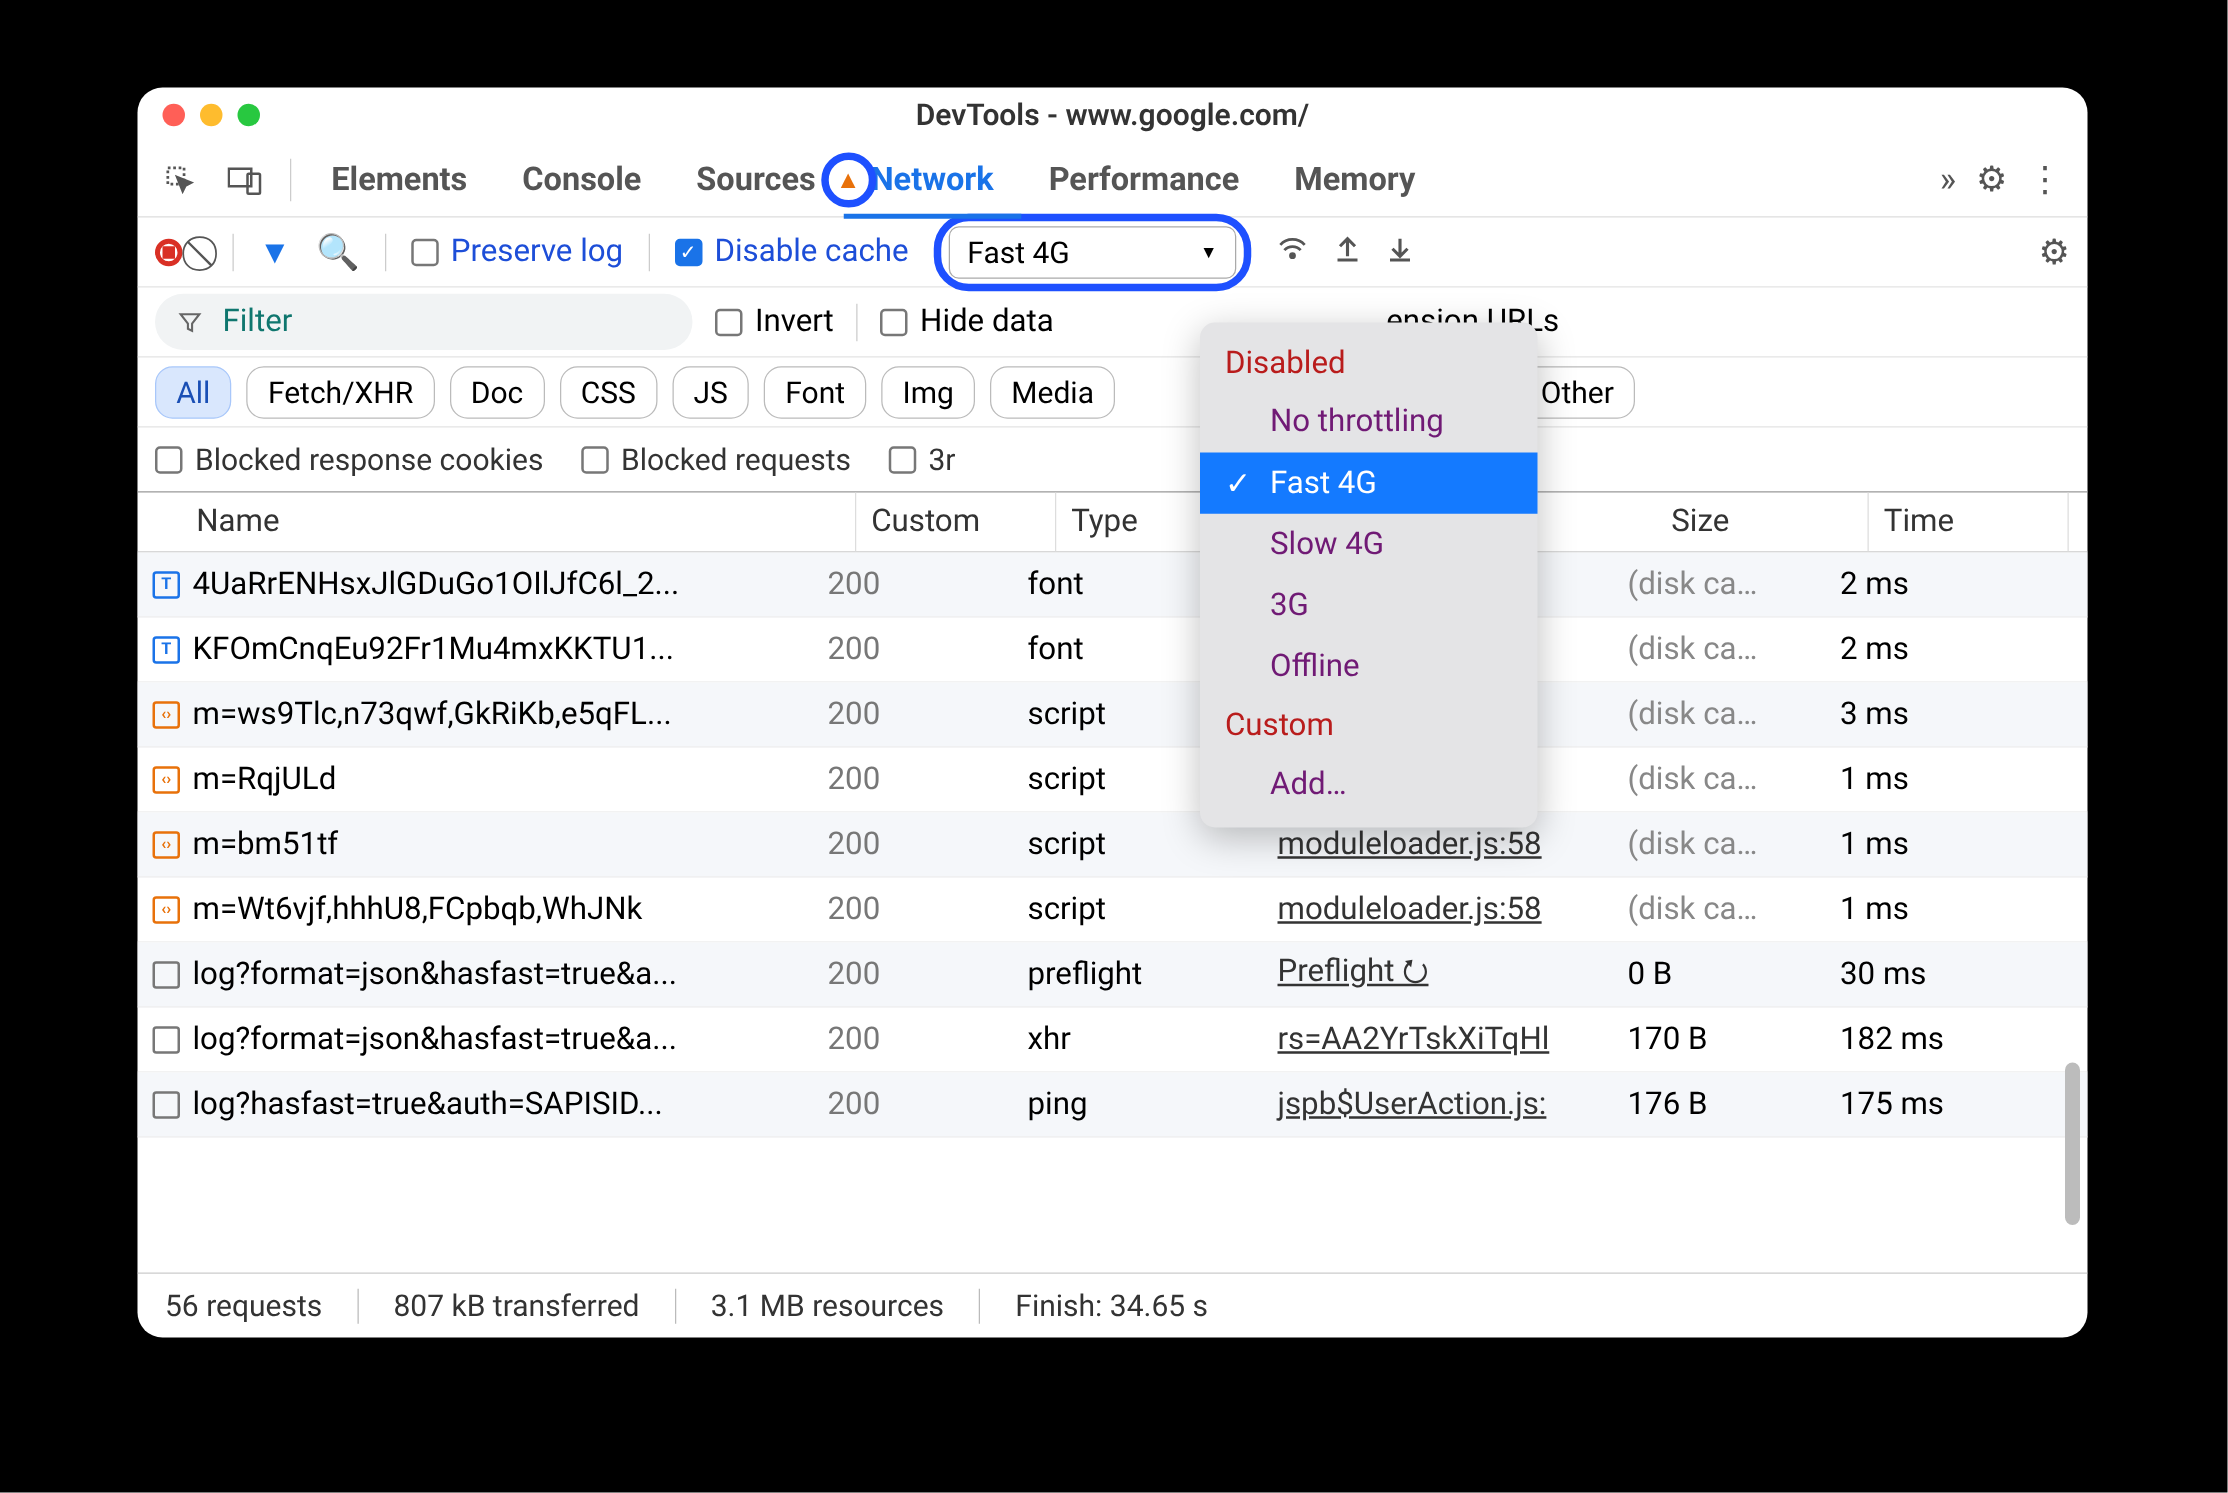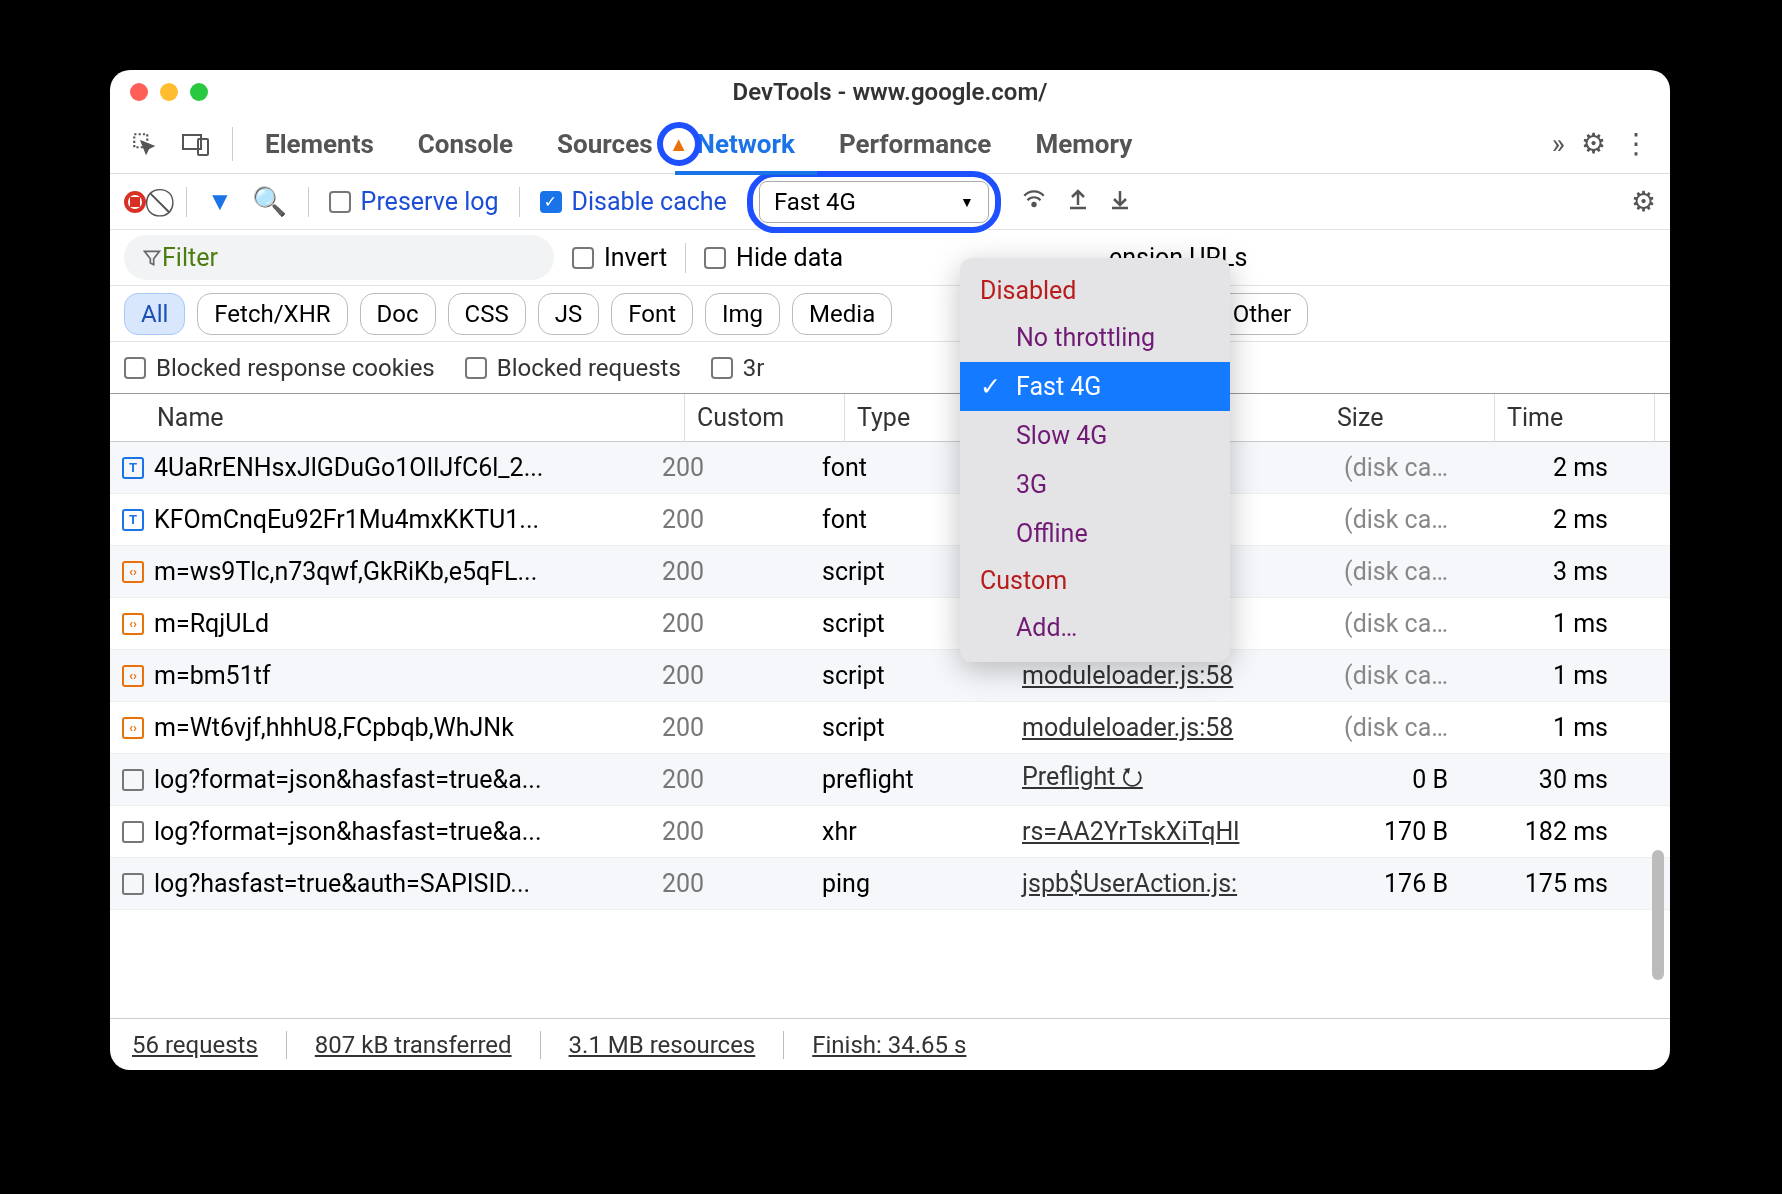--- a/index.html
+++ b/index.html
@@ -33,21 +33,21 @@
   .funnel{ color:#1a73e8; font-size:26px;}
   .divider{ width:1px; height:30px; background:#ccc; }
   .check { width:22px; height:22px; border:2px solid #777; border-radius:4px; display:inline-flex; align-items:center; justify-content:center; background:#fff; font-size:16px; }
   .check.on{ background:#1a73e8; border-color:#1a73e8; color:#fff; }
   .tlabel{ color:#1d4ed8;text-align:right; }
   .throttle-outline { border:6px solid #1e50ff; border-radius:28px; padding:4px 6px; }
   .throttle-select { width:230px; height:42px; border:1px solid #aaa; border-radius:8px; display:flex; align-items:center; padding:0 14px; justify-content:space-between; font-size:24px; }
   .tri{font-size:14px;}
 
   .filterrow { height:56px; border-bottom:1px solid #e3e3e3; display:flex; align-items:center; padding:0 14px; gap:18px; font-size:25px; }
-  .filter-pill { display:flex; align-items:center; background:#f1f3f4; border-radius:28px; padding:8px 24px 8px 18px; width:430px; color:#4d7c0f; }
+  .filter-pill { display:flex; align-items:center; gap:16px; background:#f1f3f4; border-radius:28px; padding:8px 24px 8px 18px; width:430px; color:#0f766e; }
 
   .chiprow { height:56px; border-bottom:1px solid #e3e3e3; display:flex; align-items:center; padding:0 14px; gap:12px; font-size:24px; }
   .chip { border:1px solid #bbb; border-radius:14px; padding:6px 16px; }
   .chip.on { background:#d9e7fd; border-color:#a8c7fa; color:#1a4fb5; }
 
   .checkrow { height:52px; border-bottom:1px solid #999; display:flex; align-items:center; padding:0 14px; gap:30px; font-size:24px; color:#333; }
   .cwrap{display:flex;align-items:center;gap:10px;}
 
   .grid-head, .grid-row { display:grid; grid-template-columns: 540px 160px 200px 280px 170px 160px; font-size:25px; }
   .grid-head { height:48px; border-bottom:1px solid #ccc; align-items:center; color:#333;padding-left:35px; }
@@ -55,23 +55,23 @@
   .grid-row { height:52px; align-items:center; border-bottom:1px solid #eee; }
   .grid-row:nth-child(odd){ background:#f5f7fa; }
   .grid-row div{ padding:0 12px; overflow:hidden; white-space:nowrap; text-overflow:ellipsis; }
   .cname{ display:flex; align-items:center; gap:10px; }
   .ficon{ width:22px; height:22px; border:2px solid; border-radius:3px; display:flex; align-items:center; justify-content:center; font-size:13px; font-weight:bold; flex-shrink:0;}
   .ficon.font{border-color:#1a73e8;color:#1a73e8;}
   .ficon.script{border-color:#e8710a;color:#e8710a;}
   .ficon.doc{border-color:#777;color:#777;}
   .init{ text-decoration:underline; color:#333; }
   .szgrey{color:#888;}
-  .rnum{text-align:right;}
-
-  .statusbar { height:52px; border-top:1px solid #ccc; display:flex; align-items:center; padding:0 22px; font-size:24px; color:#333; gap:28px;text-decoration:underline; }
+  .rnum{}
+
+  .statusbar { height:52px; border-top:1px solid #ccc; display:flex; align-items:center; padding:0 22px; font-size:24px; color:#333; gap:28px; }
   .statusbar .sep{width:1px;height:28px;background:#bbb;}
 
   .dropdown { position:absolute; left:960px; top:258px; width:270px; background:#e4e4e6; border-radius:12px; box-shadow:0 8px 30px rgba(0,0,0,.25); padding:10px 0; font-size:25px; z-index:50; }
   .dropdown .cat{ color:#b91c1c; padding:8px 20px; }
   .dropdown .item{ padding:10px 20px 10px 56px; position:relative; color:#701a75;}
   .dropdown .item.sel{ background:#147aff; color:#fff; }
   .dropdown .item.sel::before{ content:"✓"; position:absolute; left:20px; }
 
   .vscroll { position:absolute; right:6px; top:430px; width:12px; height:490px; background:transparent; }
   .vscroll .thumb{ position:absolute; bottom:10px; width:12px; height:130px; background:#bcbcbc; border-radius:6px;}

